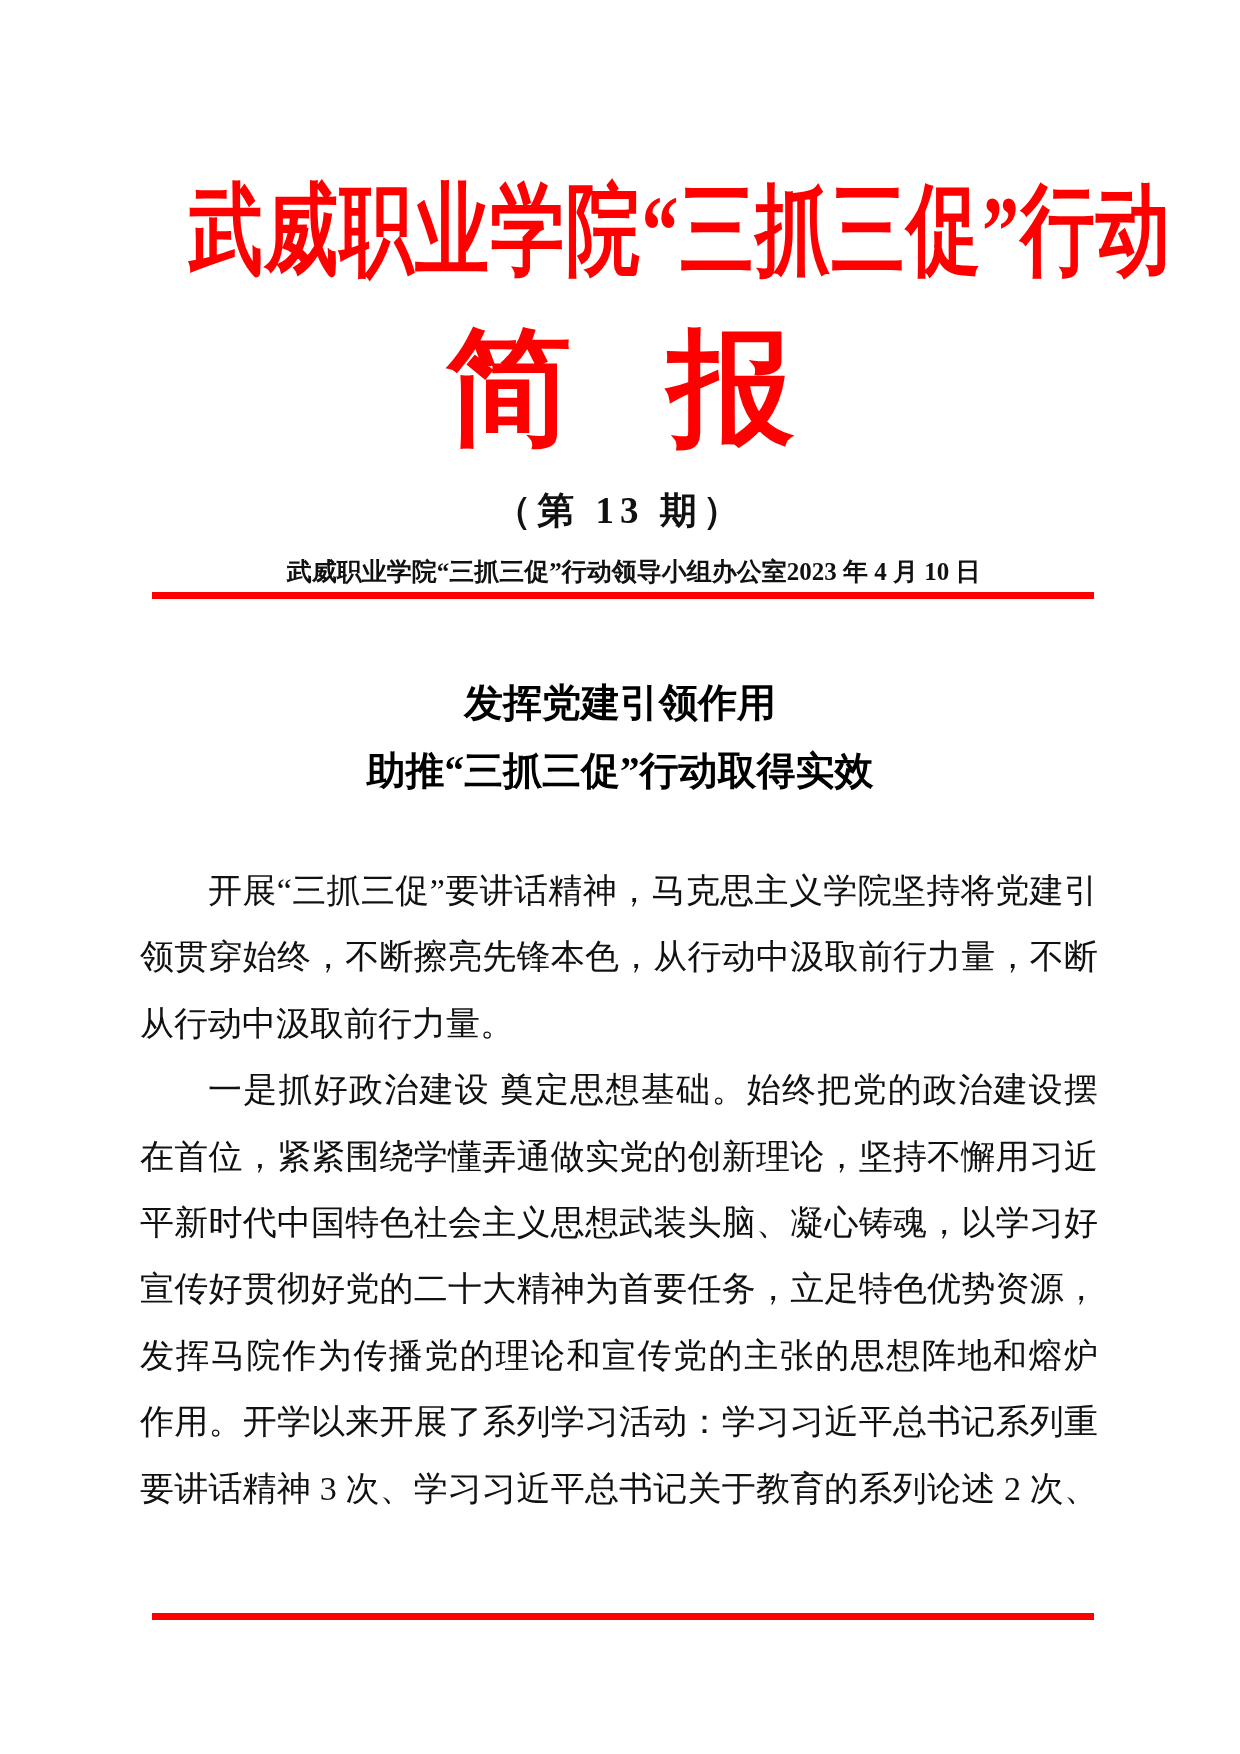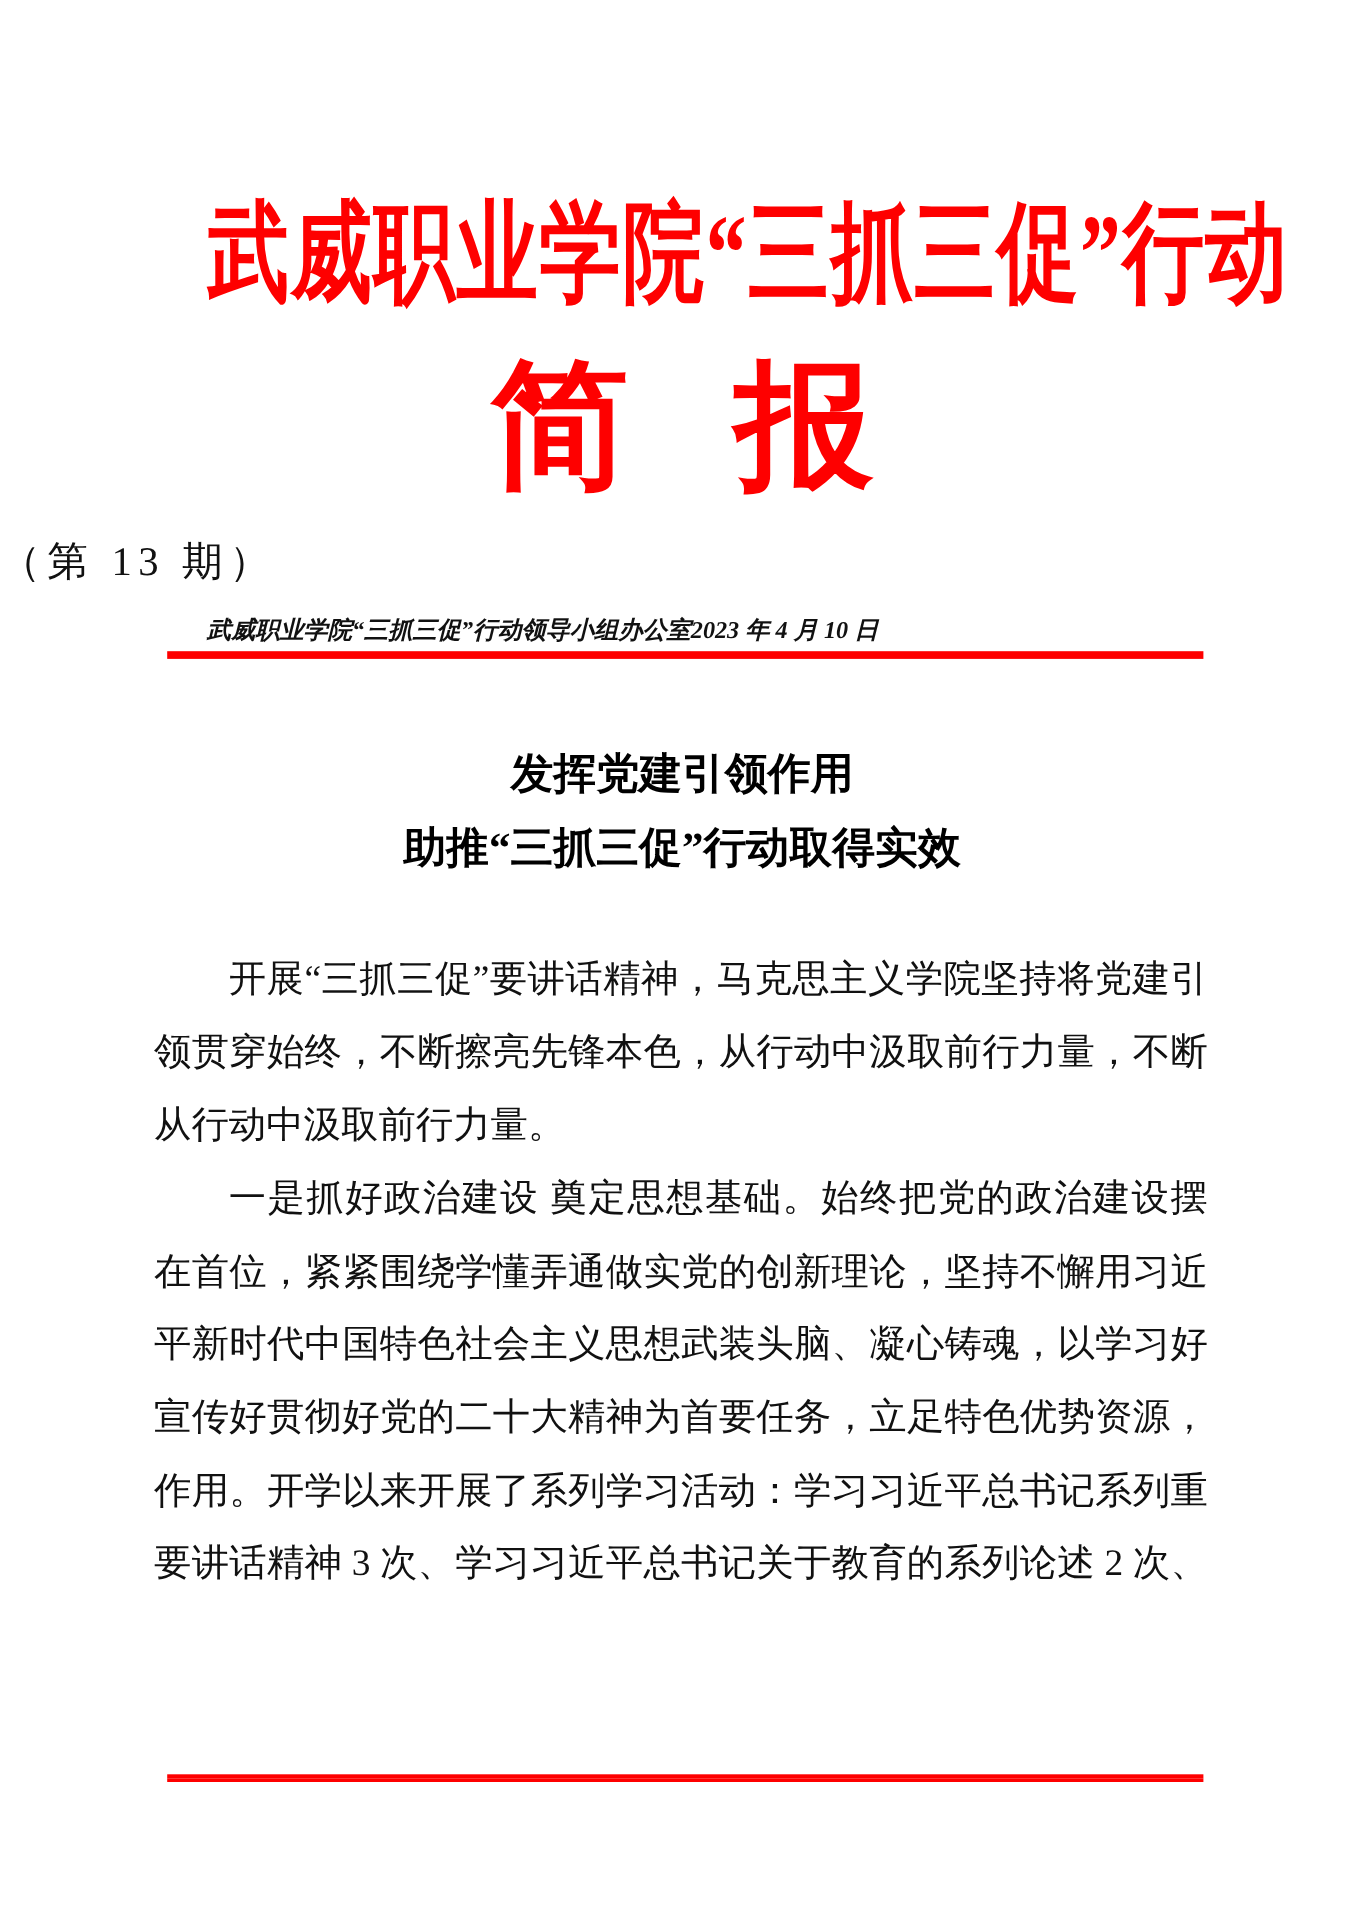--- a/index.html
+++ b/index.html
@@ -44,39 +44,38 @@
     font-size: 126px;
     font-weight: 700;
     color: var(--accent);
     line-height: 1.0;
   }
   .m-title2 .t2c:first-child { margin-right: 92px; }
 
   .issue {
     position: absolute;
     top: 486px; left: 0; right: 0;
-    text-align: left;
+    text-align: center;
     font-size: 37px;
-    font-weight: 400;
+    font-weight: 700;
     letter-spacing: 6px;
     color: var(--ink);
   }
 
   .issuer-row {
     position: absolute;
     top: 552px; left: 150px; width: 945px; height: 38px;
     display: flex;
-    justify-content: flex-start;
+    justify-content: center;
     align-items: flex-end;
     padding: 0 16px 2px 38px;
-    font-size: 22px;
+    font-size: 25px;
     font-weight: 700;
     color: var(--ink);
     white-space: nowrap;
-    font-style: italic;
   }
 
   .hrule {
     position: absolute;
     top: 592px; left: 152px; width: 942px; height: 7px;
     background: var(--accent);
   }
 
   
   .a-title {
@@ -146,19 +145,20 @@
   <div class="a-title l2">助推“三抓三促”行动取得实效</div>
 
   <div class="body">
     <div class="bl ind">开展“三抓三促”要讲话精神，马克思主义学院坚持将党建引</div>
     <div class="bl">领贯穿始终，不断擦亮先锋本色，从行动中汲取前行力量，不断</div>
     <div class="bl noj">从行动中汲取前行力量。</div>
     <div class="bl ind">一是抓好政治建设 奠定思想基础。始终把党的政治建设摆</div>
     <div class="bl">在首位，紧紧围绕学懂弄通做实党的创新理论，坚持不懈用习近</div>
     <div class="bl">平新时代中国特色社会主义思想武装头脑、凝心铸魂，以学习好</div>
     <div class="bl">宣传好贯彻好党的二十大精神为首要任务，立足特色优势资源，</div>
+    <div class="bl">发挥马院作为传播党的理论和宣传党的主张的思想阵地和熔炉</div>
     <div class="bl">作用。开学以来开展了系列学习活动：学习习近平总书记系列重</div>
     <div class="bl">要讲话精神 3 次、学习习近平总书记关于教育的系列论述 2 次、</div>
   </div>
 
   <div class="frule"></div>
 
 </div>
 
 </body></html>

